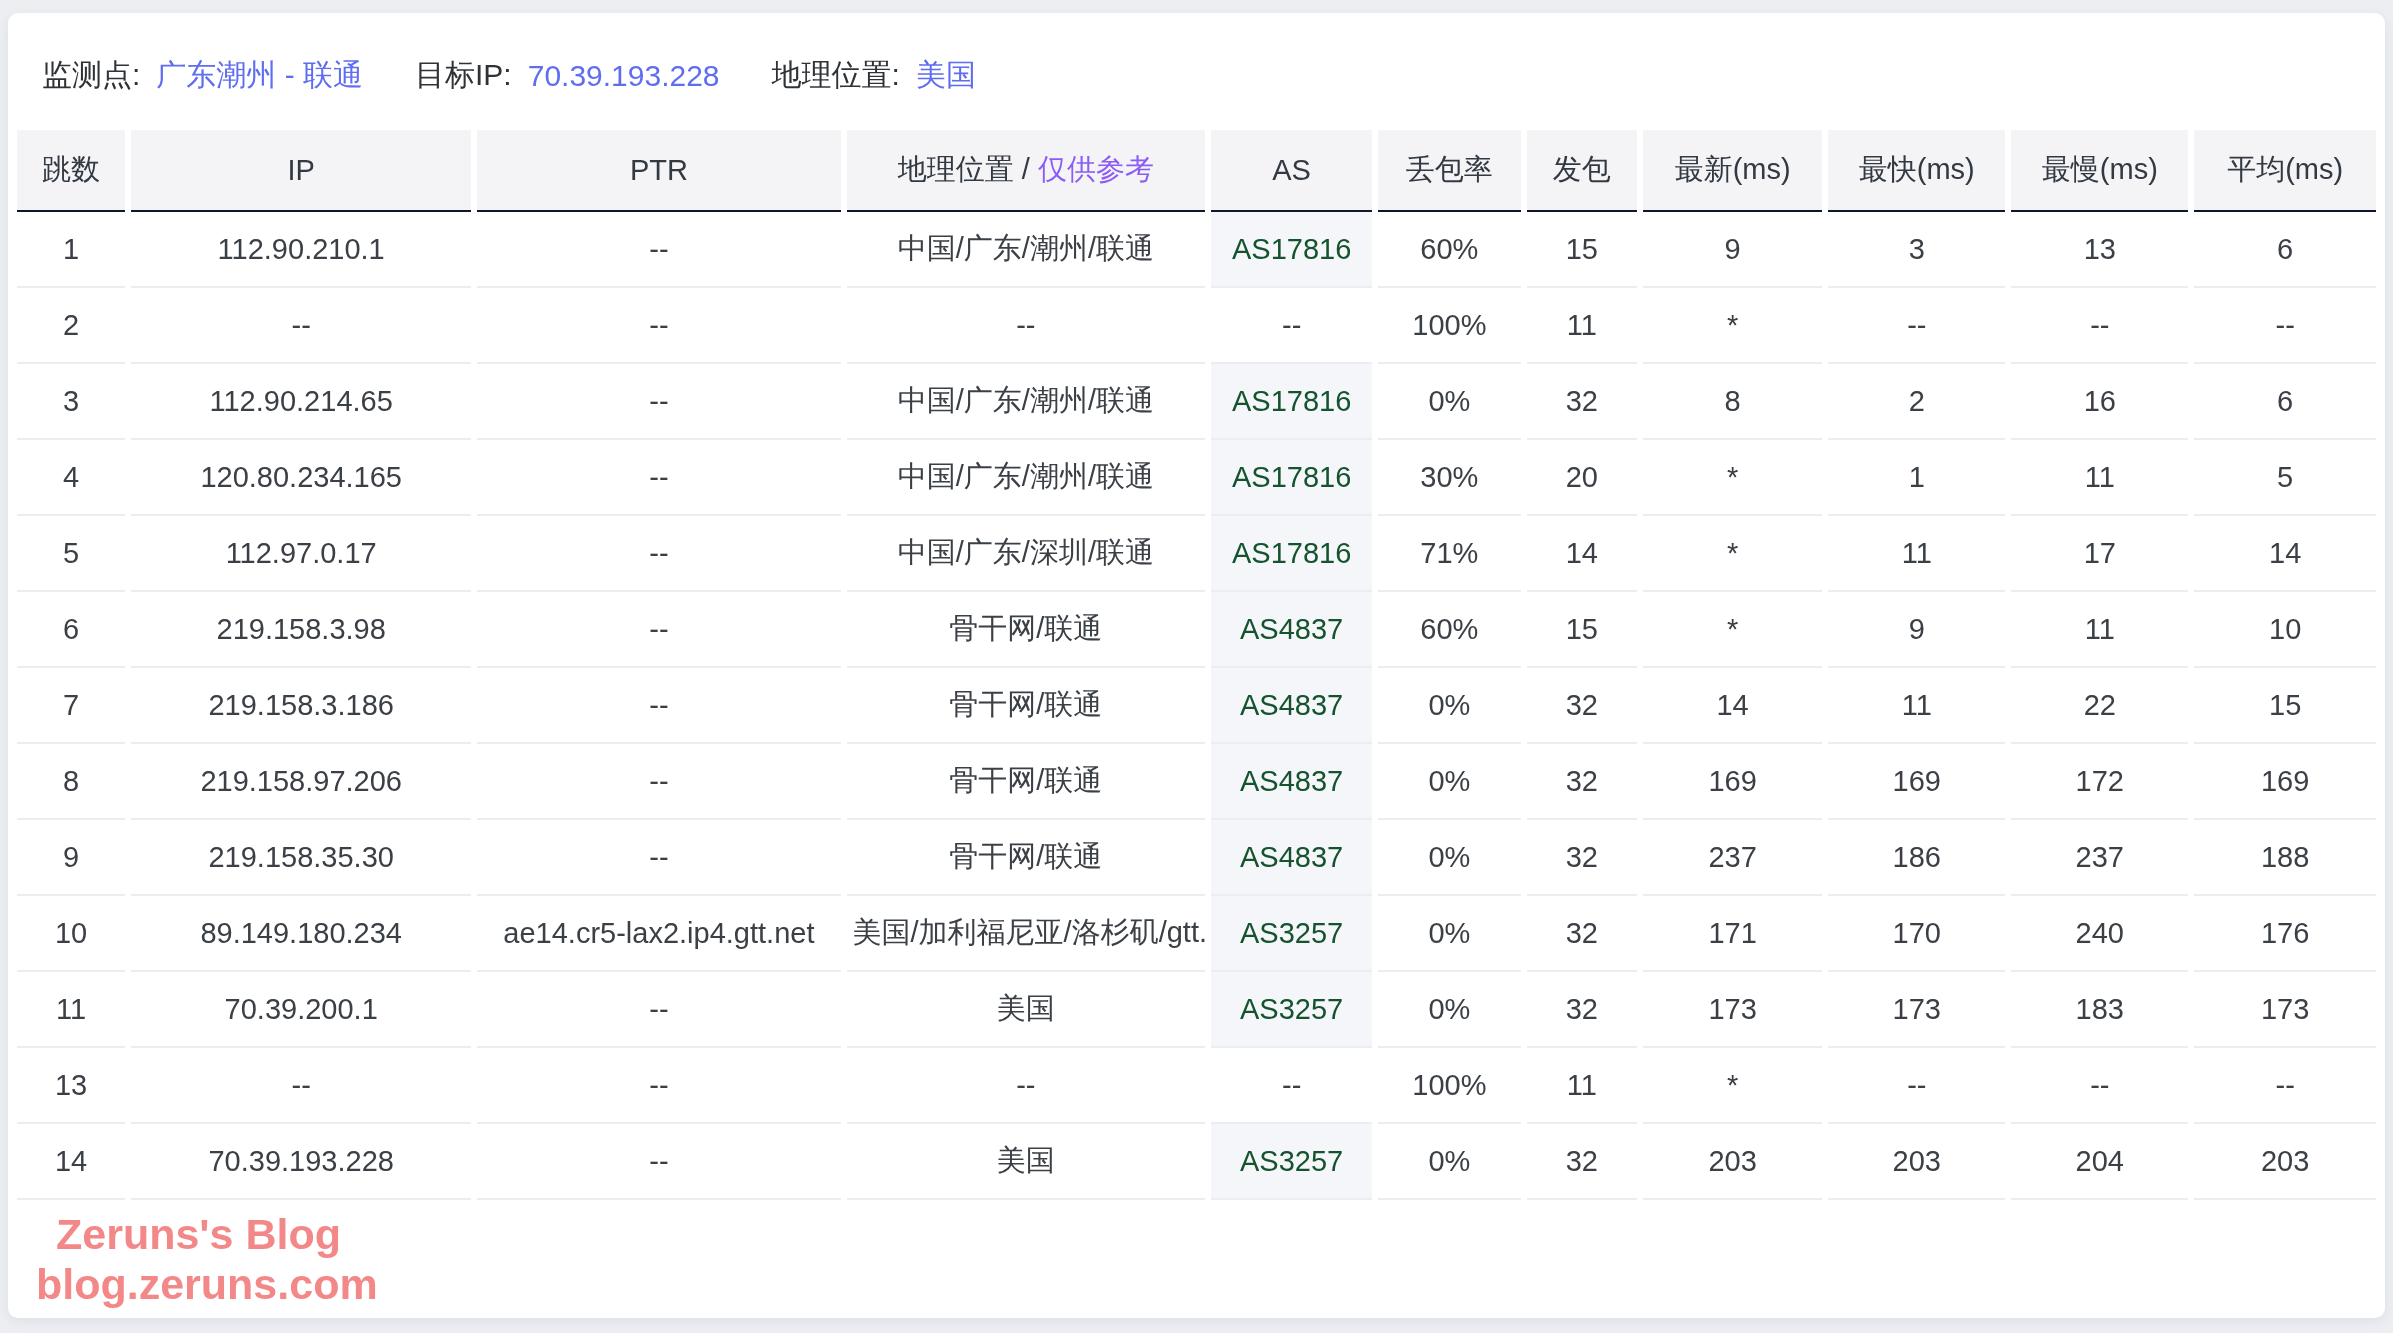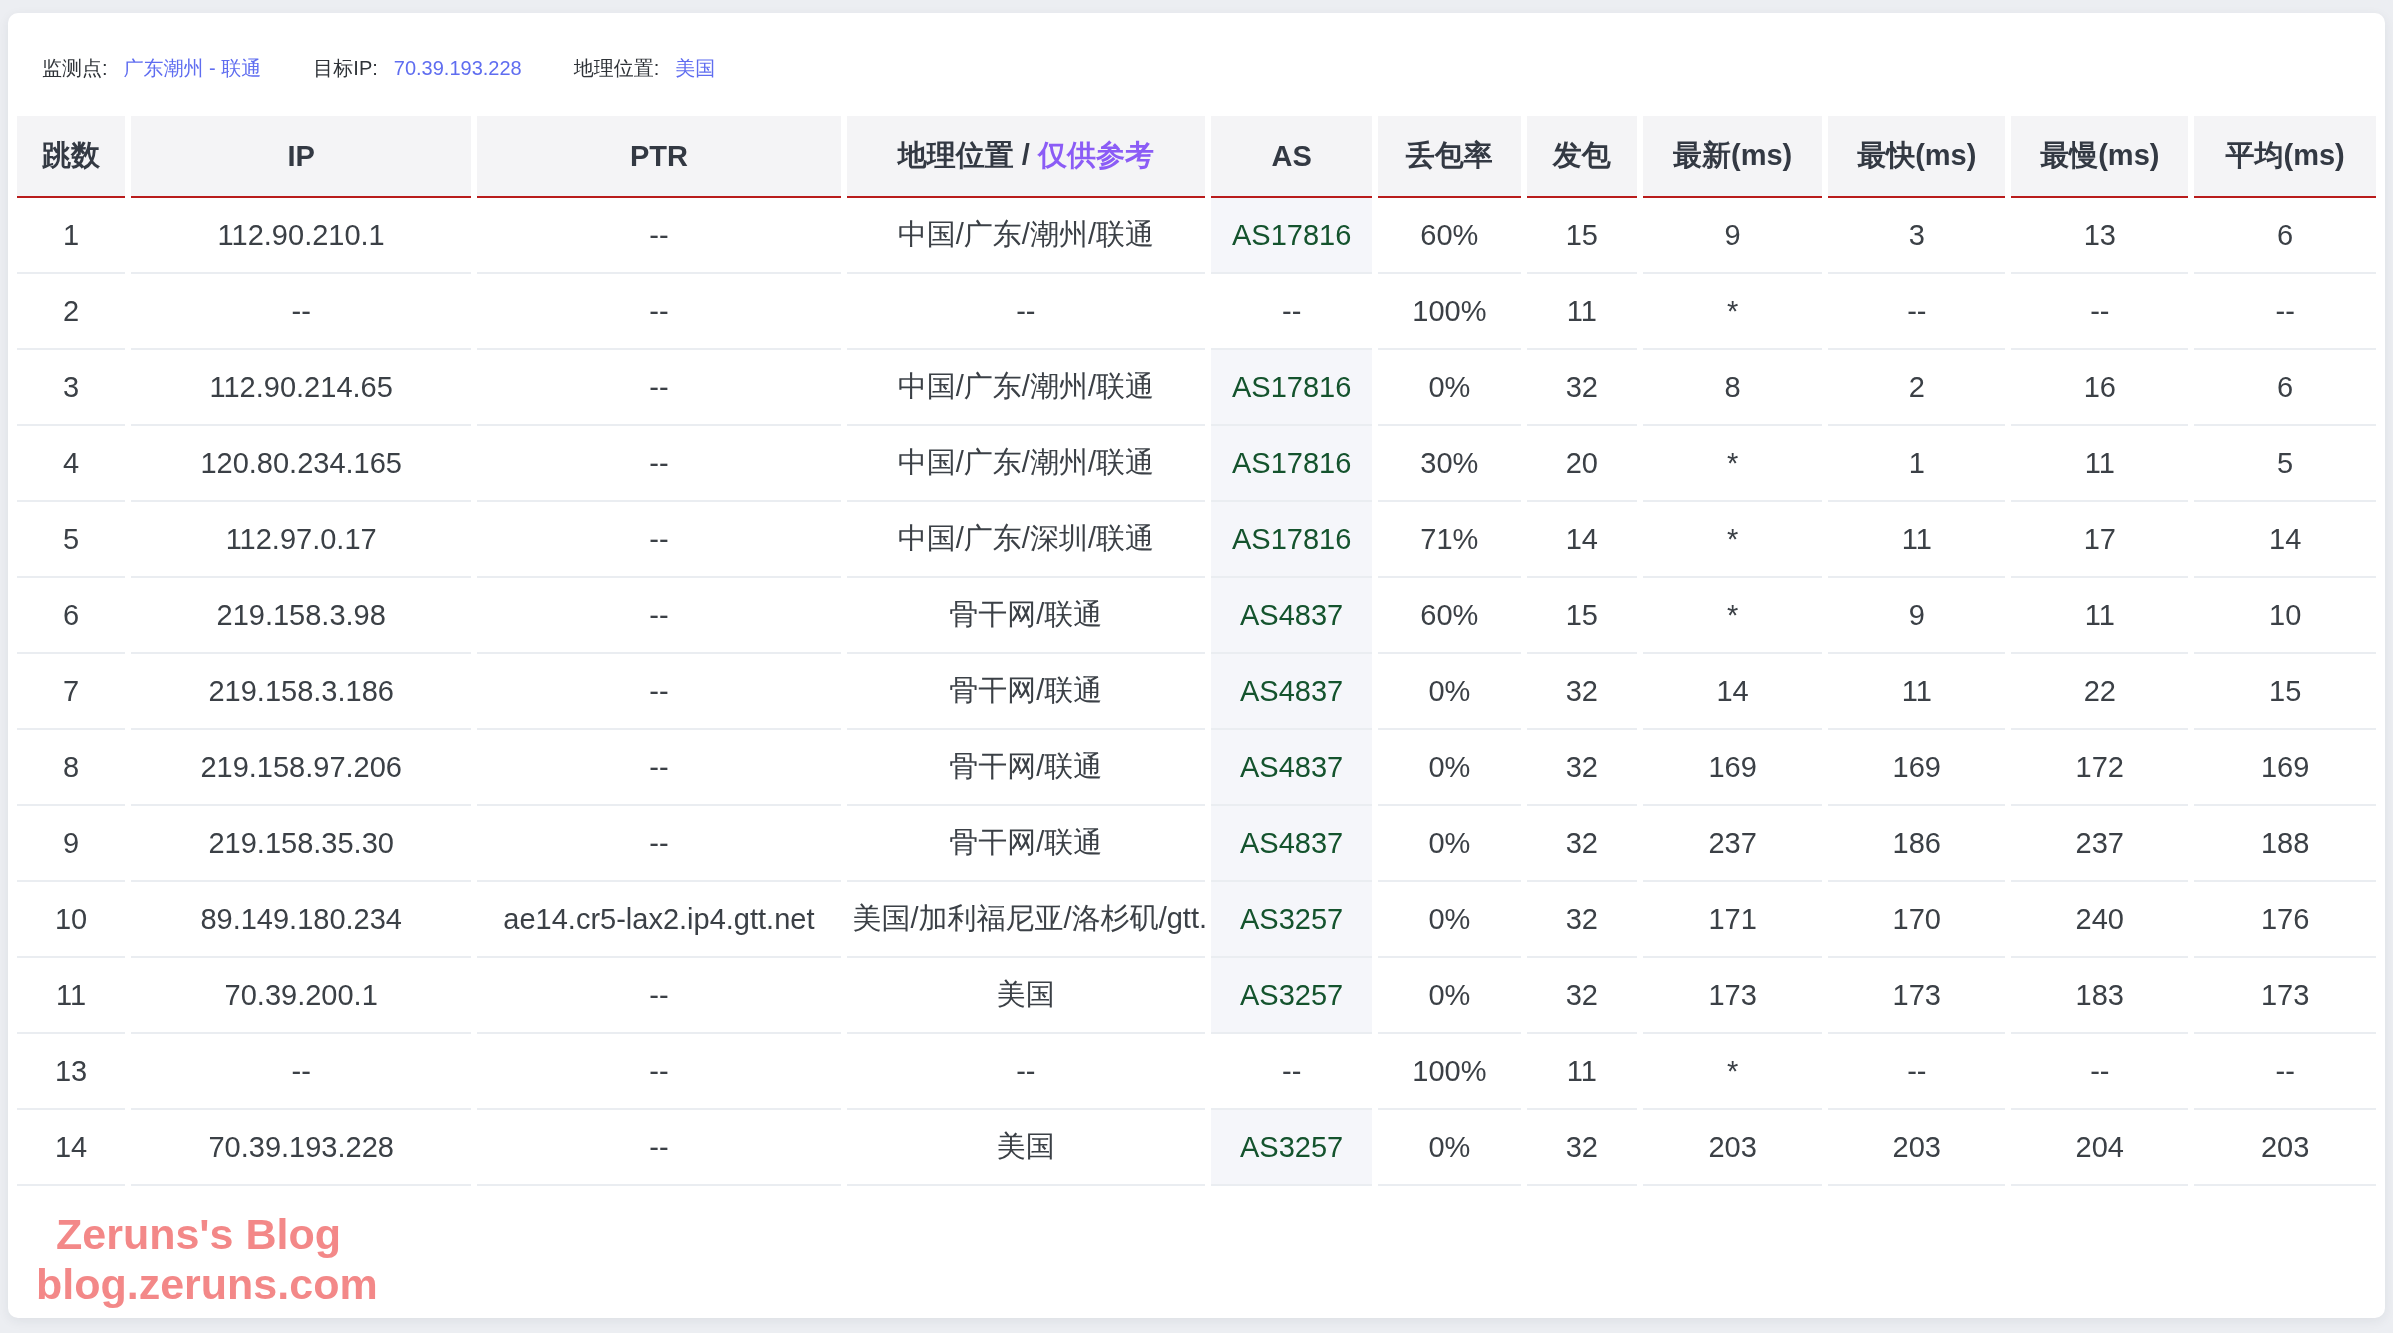--- a/index.html
+++ b/index.html
@@ -17,43 +17,43 @@
     width: 2377px; height: 1305px;
     background: #ffffff;
     border-radius: 10px;
     box-shadow: 0 3px 12px rgba(30, 40, 60, 0.07);
     overflow: hidden;
   }
   .info-bar {
     display: flex;
     align-items: center;
     padding: 42px 24px 0 34px;
-    font-size: 20px;
+    font-size: 30px;
     color: #2f3338;
     white-space: nowrap;
   }
   .info-item { display: flex; align-items: center; margin-right: 52px; }
   .info-label { color: #2f3338; font-weight: 500; }
   .info-link { color: #5f6df0; text-decoration: none; margin-left: 16px; cursor: pointer; }
   table.trace-table {
     width: 2371px;
     margin: 34px 3px 0 3px;
     border-collapse: separate;
     border-spacing: 6px 0;
     table-layout: fixed;
     font-size: 29px;
     color: #3b4046;
   }
   th {
     background: #f4f4f6;
-    font-weight: 700;
+    font-weight: 400;
     color: #333943;
     height: 82px;
     text-align: center;
-    border-bottom: 2px solid #b91c1c;
+    border-bottom: 2px solid #0f172a;
     padding: 0 6px;
     overflow: hidden;
     white-space: nowrap;
   }
   td {
     height: 76px;
     text-align: center;
     border-bottom: 2px solid #eaedf1;
     padding: 0 6px;
     overflow: hidden;

